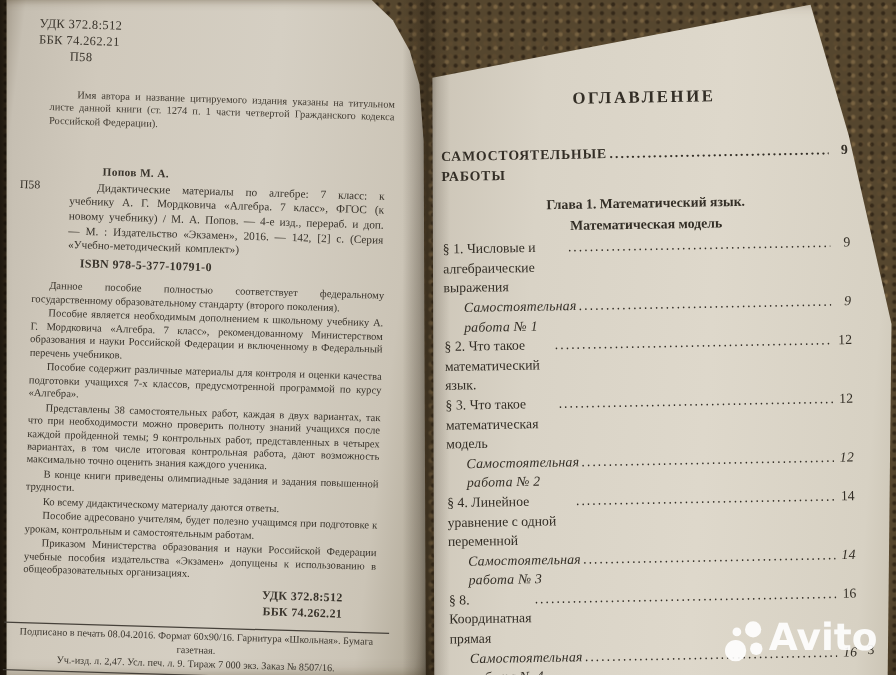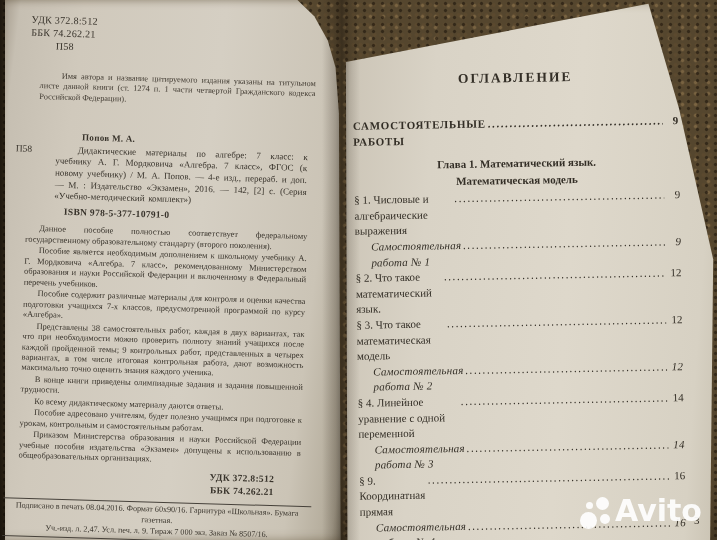--- a/index.html
+++ b/index.html
@@ -167,21 +167,21 @@
           <span class="t">§ 4. Линейное уравнение с одной переменной</span>
           <span class="leader"></span>
           <span class="pg">14</span>
         </div>
         <div class="toc-row work">
           <span class="t">Самостоятельная работа № 3</span>
           <span class="leader"></span>
           <span class="pg">14</span>
         </div>
         <div class="toc-row section">
-          <span class="t">§ 9. Координатная прямая</span>
+          <span class="t">§ 8. Координатная прямая</span>
           <span class="leader"></span>
           <span class="pg">16</span>
         </div>
         <div class="toc-row work">
           <span class="t">Самостоятельная работа № 4</span>
           <span class="leader"></span>
           <span class="pg">16</span>
         </div>
       </div>
   </div>

